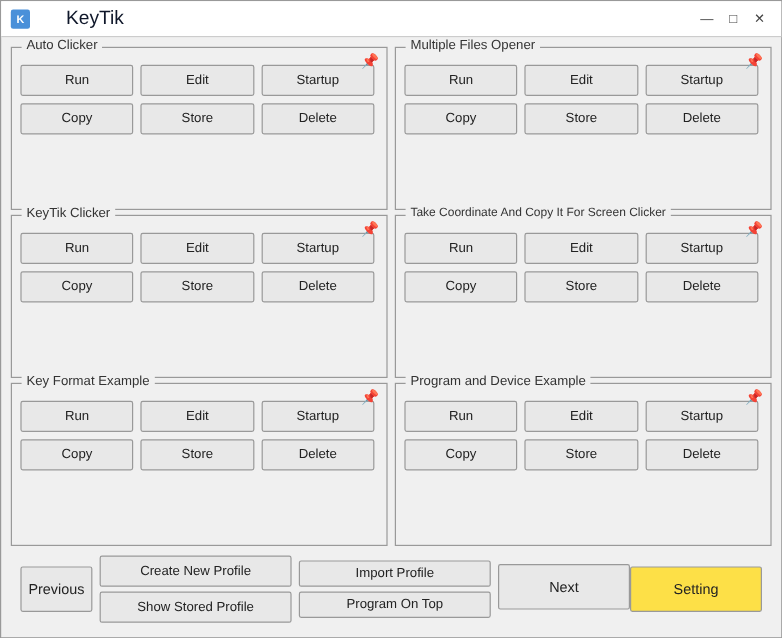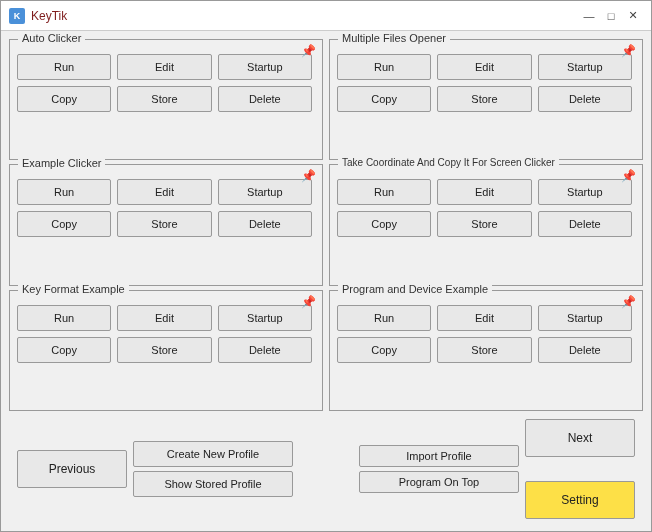--- a/index.html
+++ b/index.html
@@ -36,22 +36,23 @@
       border-radius: 2px;
       display: flex;
       align-items: center;
       justify-content: center;
       color: white;
       font-size: 9px;
       font-weight: bold;
     }
     .title-text {
       flex: 1;
-      font-size: 12px;
-      color: #7f1d1d;
+      font-size: 16px;
+      color: #0f172a;
+      margin-left: 24px;
     }
     .title-controls {
       display: flex;
       gap: 2px;
     }
     .title-btn {
       width: 20px;
       height: 20px;
       background: none;
       border: none;
@@ -219,21 +220,21 @@
         <div class="panel-buttons-row">
           <button class="panel-btn">Copy</button>
           <button class="panel-btn">Store</button>
           <button class="panel-btn">Delete</button>
         </div>
       </div>
     </div>
 
     <div class="panels-row">
       <div class="panel">
-        <span class="panel-title">Example Clicker</span>
+        <span class="panel-title">KeyTik Clicker</span>
         <span class="panel-pin">📌</span>
         <div class="panel-buttons-row">
           <button class="panel-btn">Run</button>
           <button class="panel-btn">Edit</button>
           <button class="panel-btn">Startup</button>
         </div>
         <div class="panel-buttons-row">
           <button class="panel-btn">Copy</button>
           <button class="panel-btn">Store</button>
           <button class="panel-btn">Delete</button>
@@ -292,19 +293,19 @@
       <div class="bottom-actions">
         <button class="action-btn">Create New Profile</button>
         <button class="action-btn">Show Stored Profile</button>
       </div>
 
       <div style="display:flex; flex-direction:column; align-items:center; gap:4px;">
         <button class="import-btn">Import Profile</button>
         <button class="import-btn">Program On Top</button>
       </div>
 
-      <div style="display:flex; flex-direction:column; align-items:center; justify-content:flex-end; height:100%;gap:20px;">
+      <div style="display:flex; flex-direction:row; align-items:center; justify-content:flex-end; height:100%;">
         <button class="nav-btn" style="margin-bottom:4px;">Next</button>
         <button class="setting-btn">Setting</button>
       </div>
     </div>
   </div>
 </div>
 
 </body></html>

